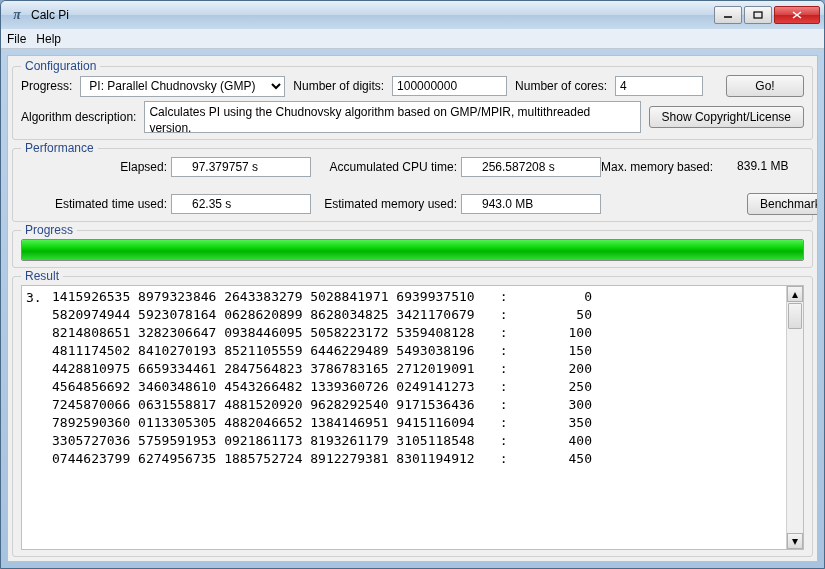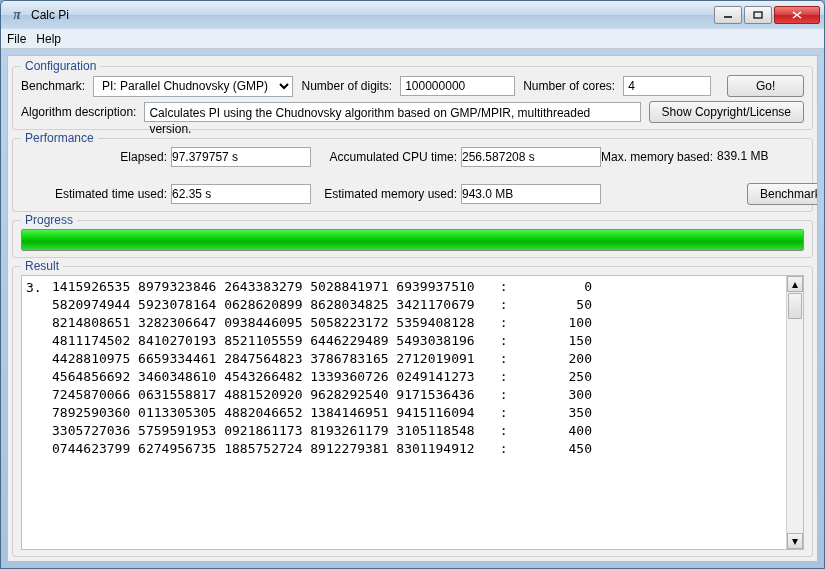--- a/index.html
+++ b/index.html
@@ -110,27 +110,27 @@
   border: 1px solid #888;
   border-radius: 3px;
   background: linear-gradient(to bottom, #f8f8f8, #e0e0e0);
   min-height: 22px;
 }
 .desc-box {
   flex: 1;
   background: #fff;
   border: 1px solid #a0a8b0;
   padding: 2px 4px;
-  height: 20px;
+  height: 32px;
   line-height: 16px;
 }
 .val-box {
   background: #fff;
   border: 1px solid #a0a8b0;
-  padding: 1px 0;
+  padding: 1px 20px;
   height: 20px;
   line-height: 16px;
   min-width: 110px;
 }
 .perf-grid {
   display: grid;
   grid-template-columns: 150px 140px 150px 140px auto 120px;
   row-gap: 16px;
   align-items: center;
 }
@@ -226,21 +226,21 @@
   <div class="menubar">
     <span>File</span>
     <span>Help</span>
   </div>
 
   <div class="content">
 
     <div class="group">
       <div class="group-title">Configuration</div>
       <div class="row">
-        <label>Benchmark:</label>
+        <label>Progress:</label>
         <select style="width:205px;">
           <option>PI: Parallel Chudnovsky (GMP)</option>
         </select>
         <label>Number of digits:</label>
         <input type="text" style="width: 115px;" value="100000000">
         <label>Number of cores:</label>
         <input type="text" style="width: 88px;" value="4">
         <div style="flex:1"></div>
         <button class="btn" style="width:78px;">Go!</button>
       </div>

